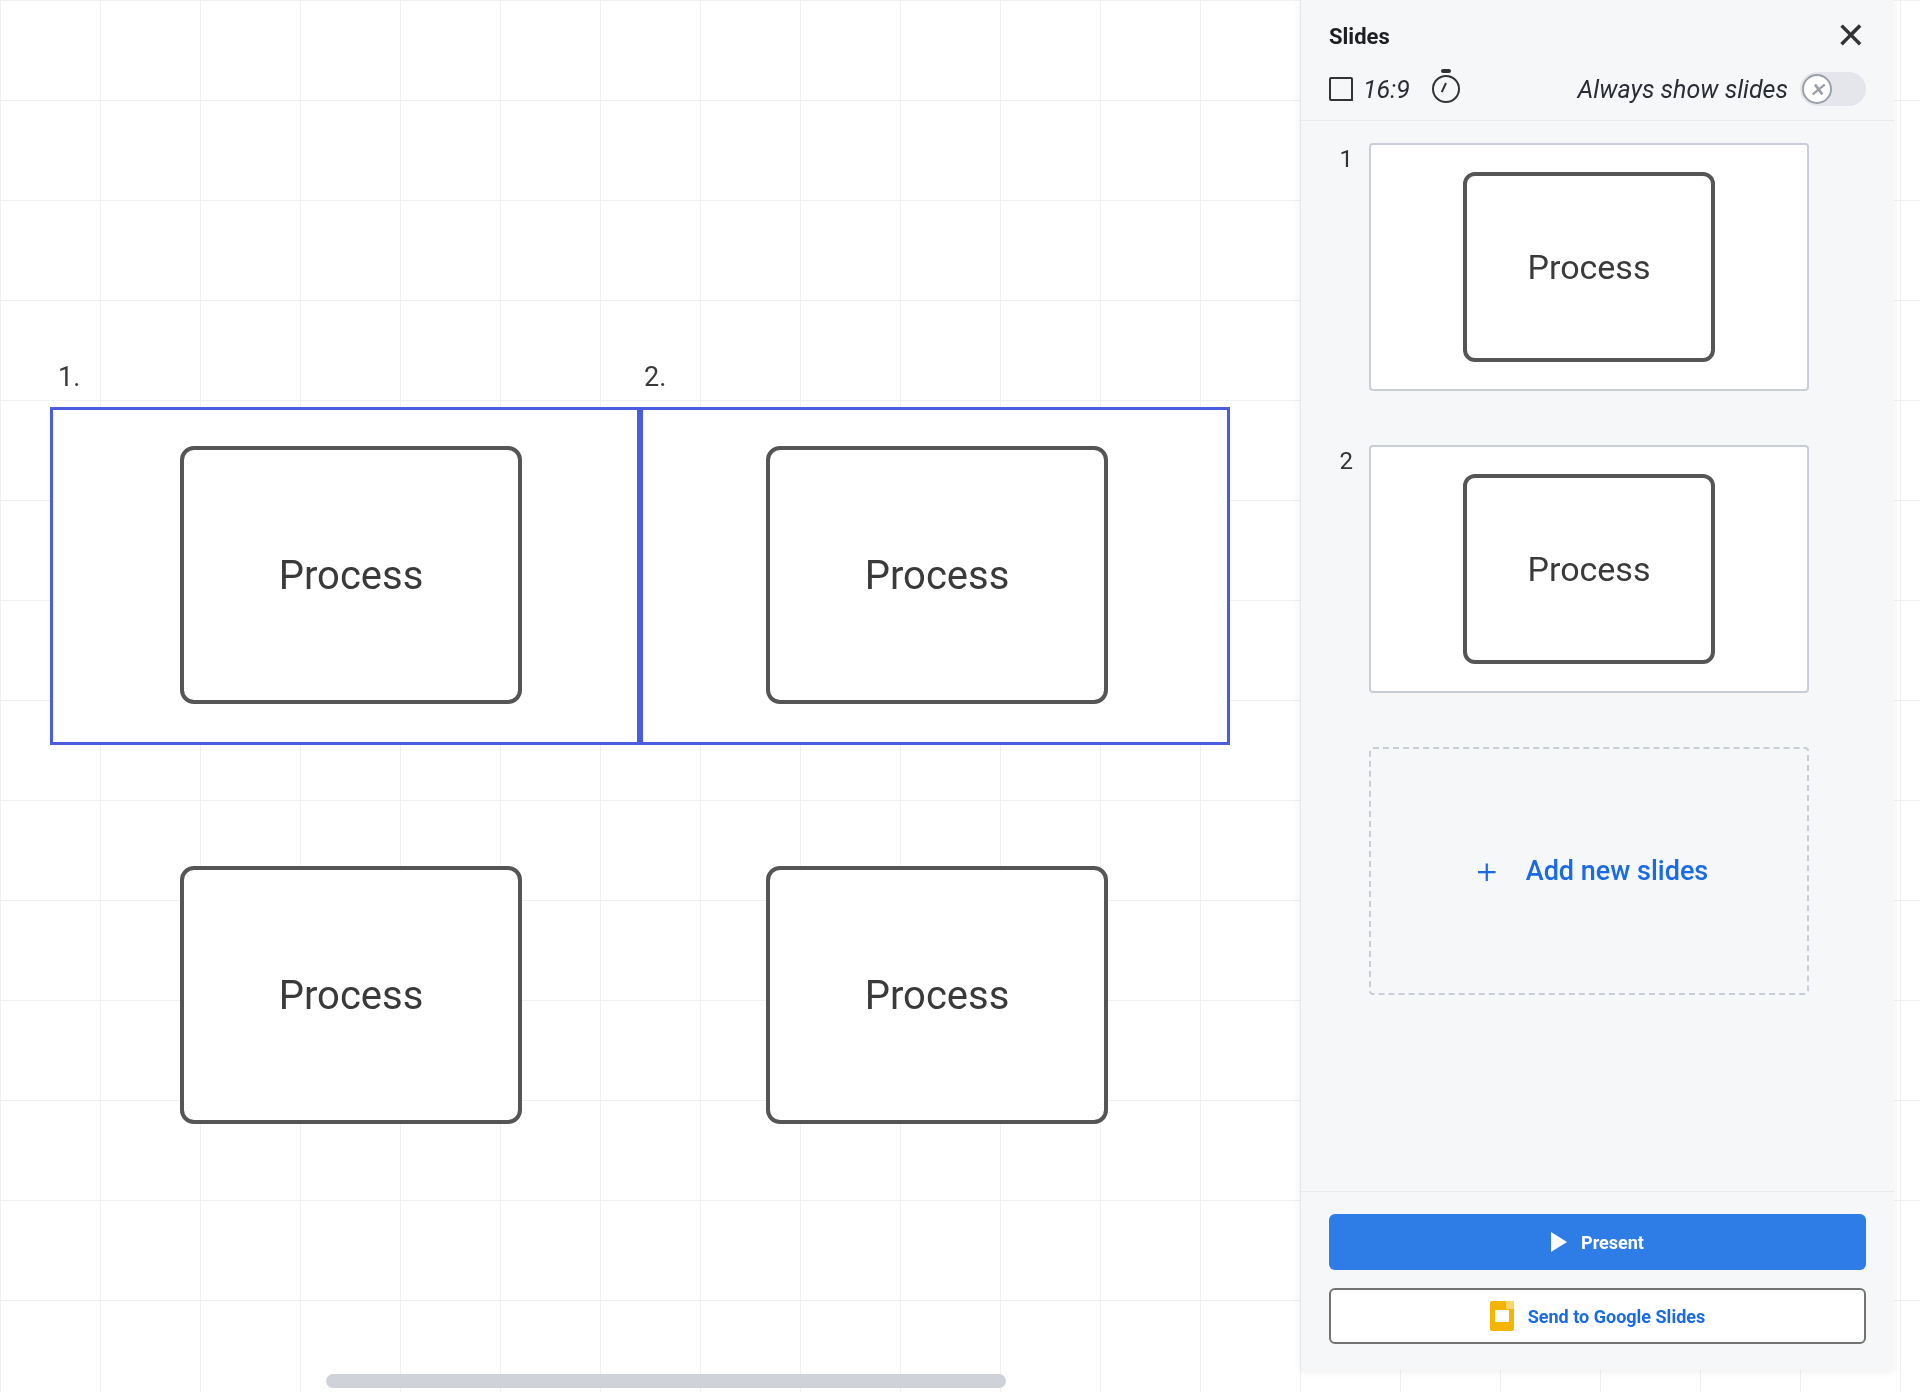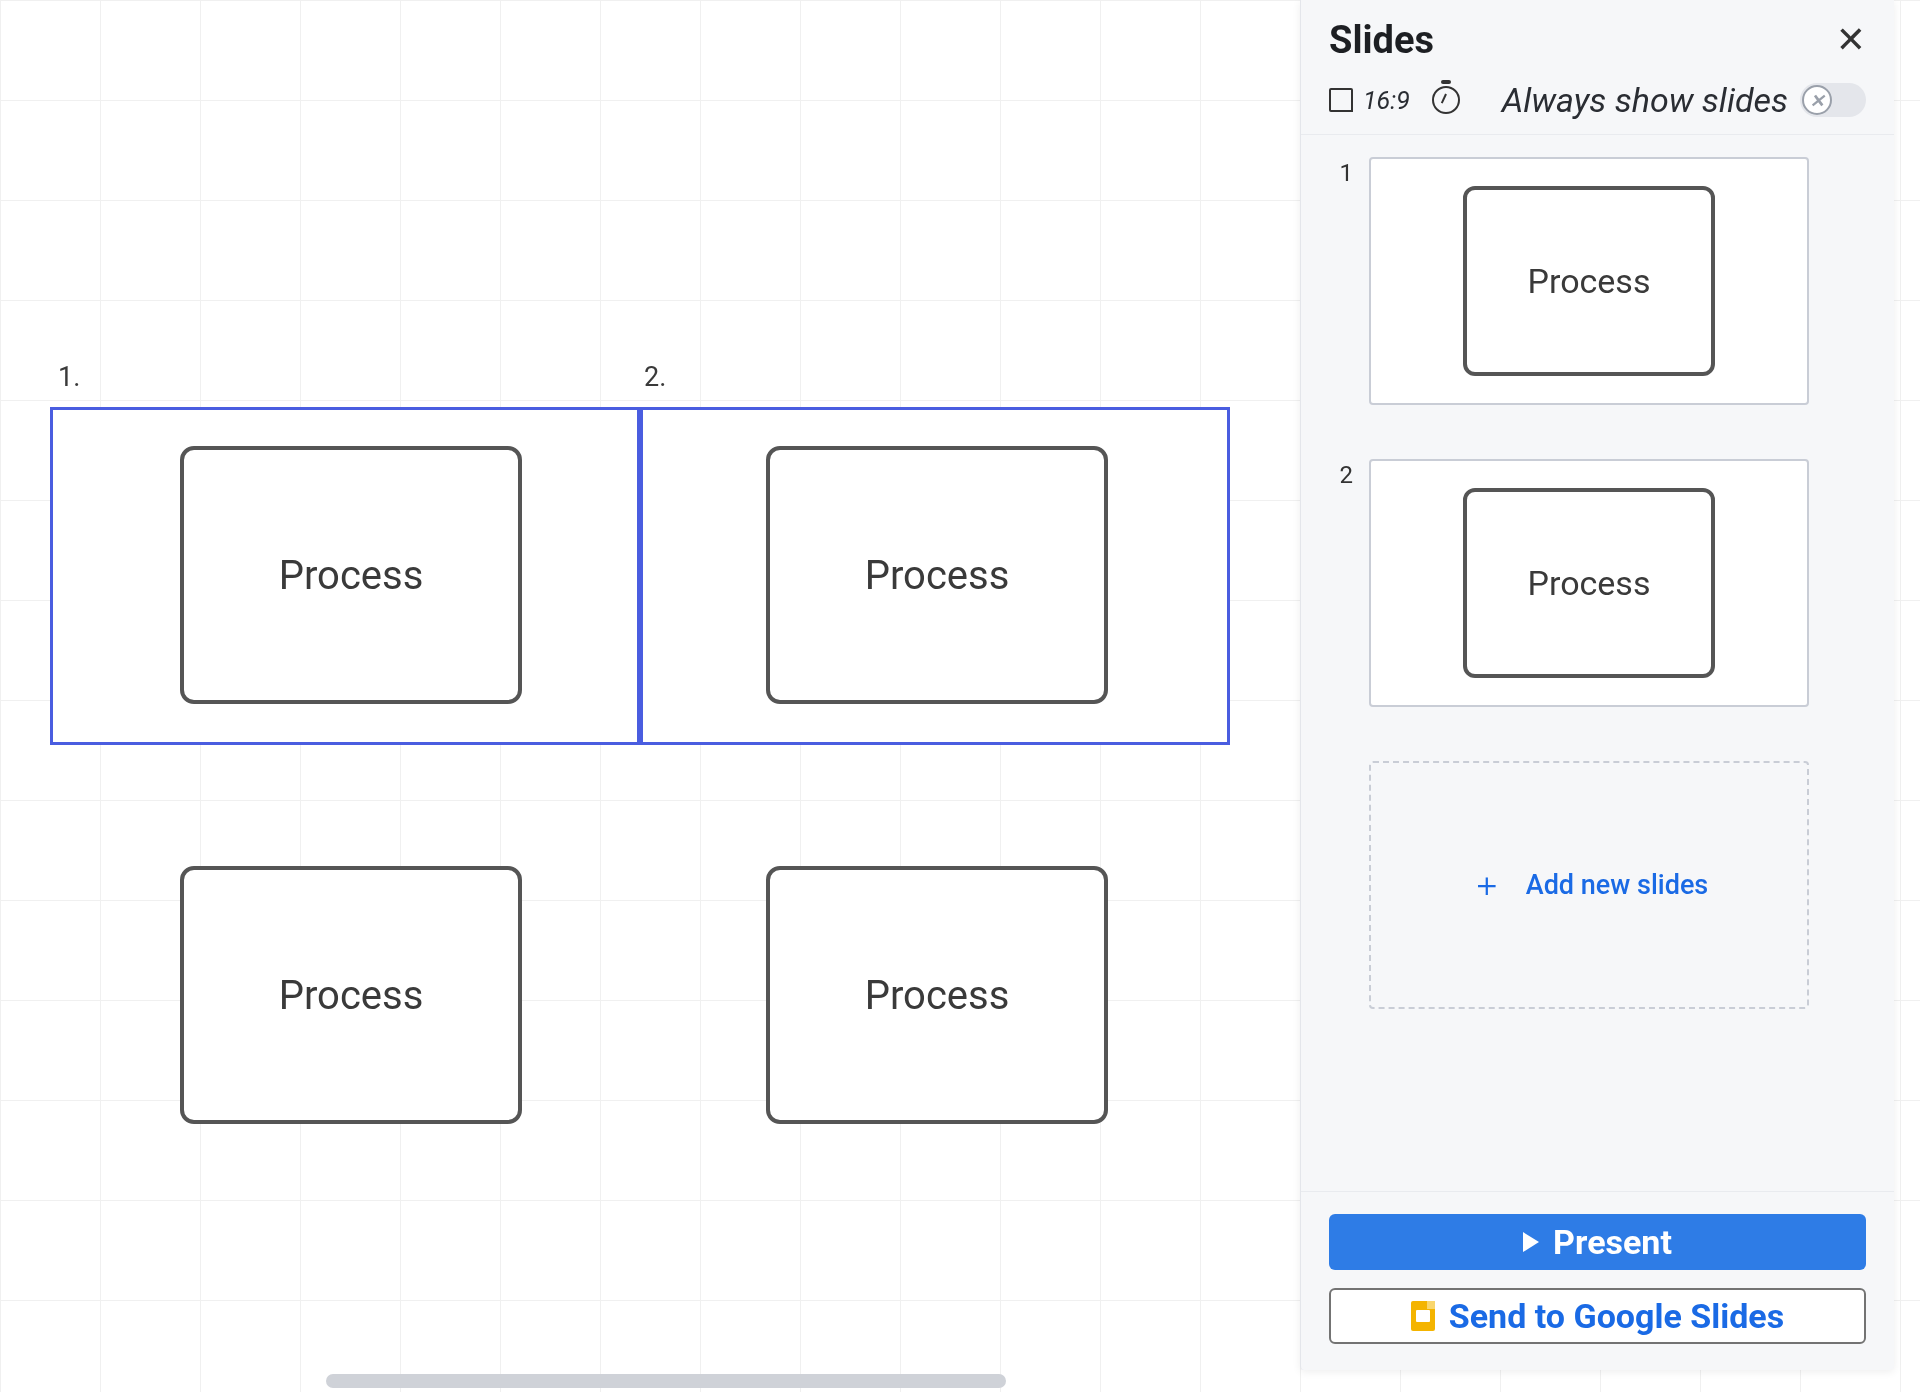--- a/index.html
+++ b/index.html
@@ -75,21 +75,21 @@
       flex-direction: column;
     }
 
     .panel-header {
       display: flex;
       align-items: center;
       justify-content: space-between;
       padding: 18px 28px 10px 28px;
     }
     .panel-title {
-      font-size: 38px;
+      font-size: 22px;
       font-weight: 700;
       color: #1d1f23;
     }
     .close-x {
       font-size: 36px;
       font-weight: 400;
       color: #333;
       cursor: pointer;
       line-height: 1;
     }
@@ -113,21 +113,21 @@
       width: 24px; height: 24px; border: 2px solid #333; border-radius: 2px; position: relative;
     }
     .aspect-icon::after { content:""; position:absolute; right:-2px; bottom:-2px; width:7px; height:7px; border-right:2px solid #333; border-bottom:2px solid #333; }
     .timer-icon {
       width: 28px; height: 28px; border: 2px solid #333; border-radius: 50%; position: relative; margin-left: 10px;
     }
     .timer-icon::before { content:""; position:absolute; left:50%; top:-8px; width:10px; height:4px; background:#333; transform:translateX(-50%); border-radius:2px; }
     .timer-icon::after { content:""; position:absolute; left:50%; top:6px; width:2px; height:10px; background:#333; transform:translateX(-50%) rotate(25deg); transform-origin: top center; }
 
     .toolbar-spacer { flex: 1; }
-    .always-label { font-size: 34px; color: #2a2d33; }
+    .always-label { font-size: 25px; color: #2a2d33; }
 
     .toggle {
       width: 66px; height: 34px; background: #e4e6eb; border-radius: 17px; position: relative; cursor: pointer;
     }
     .toggle-knob {
       position: absolute; left: 2px; top: 2px; width: 30px; height: 30px; border-radius: 50%;
       background: #fff; border: 2px solid #9aa0aa; display:flex; align-items:center; justify-content:center;
       color: #9aa0aa; font-size: 18px; font-weight: 700;
     }
 
@@ -197,21 +197,21 @@
       flex-direction: column;
       gap: 18px;
     }
     .btn {
       height: 56px;
       border-radius: 6px;
       display: flex;
       align-items: center;
       justify-content: center;
       gap: 14px;
-      font-size: 34px;
+      font-size: 18px;
       font-weight: 700;
       cursor: pointer;
     }
     .btn-primary {
       background: #2e7ce6;
       color: #ffffff;
     }
     .btn-primary .play-icon {
       width: 0; height: 0; border-left: 16px solid #fff; border-top: 10px solid transparent; border-bottom: 10px solid transparent;
     }

